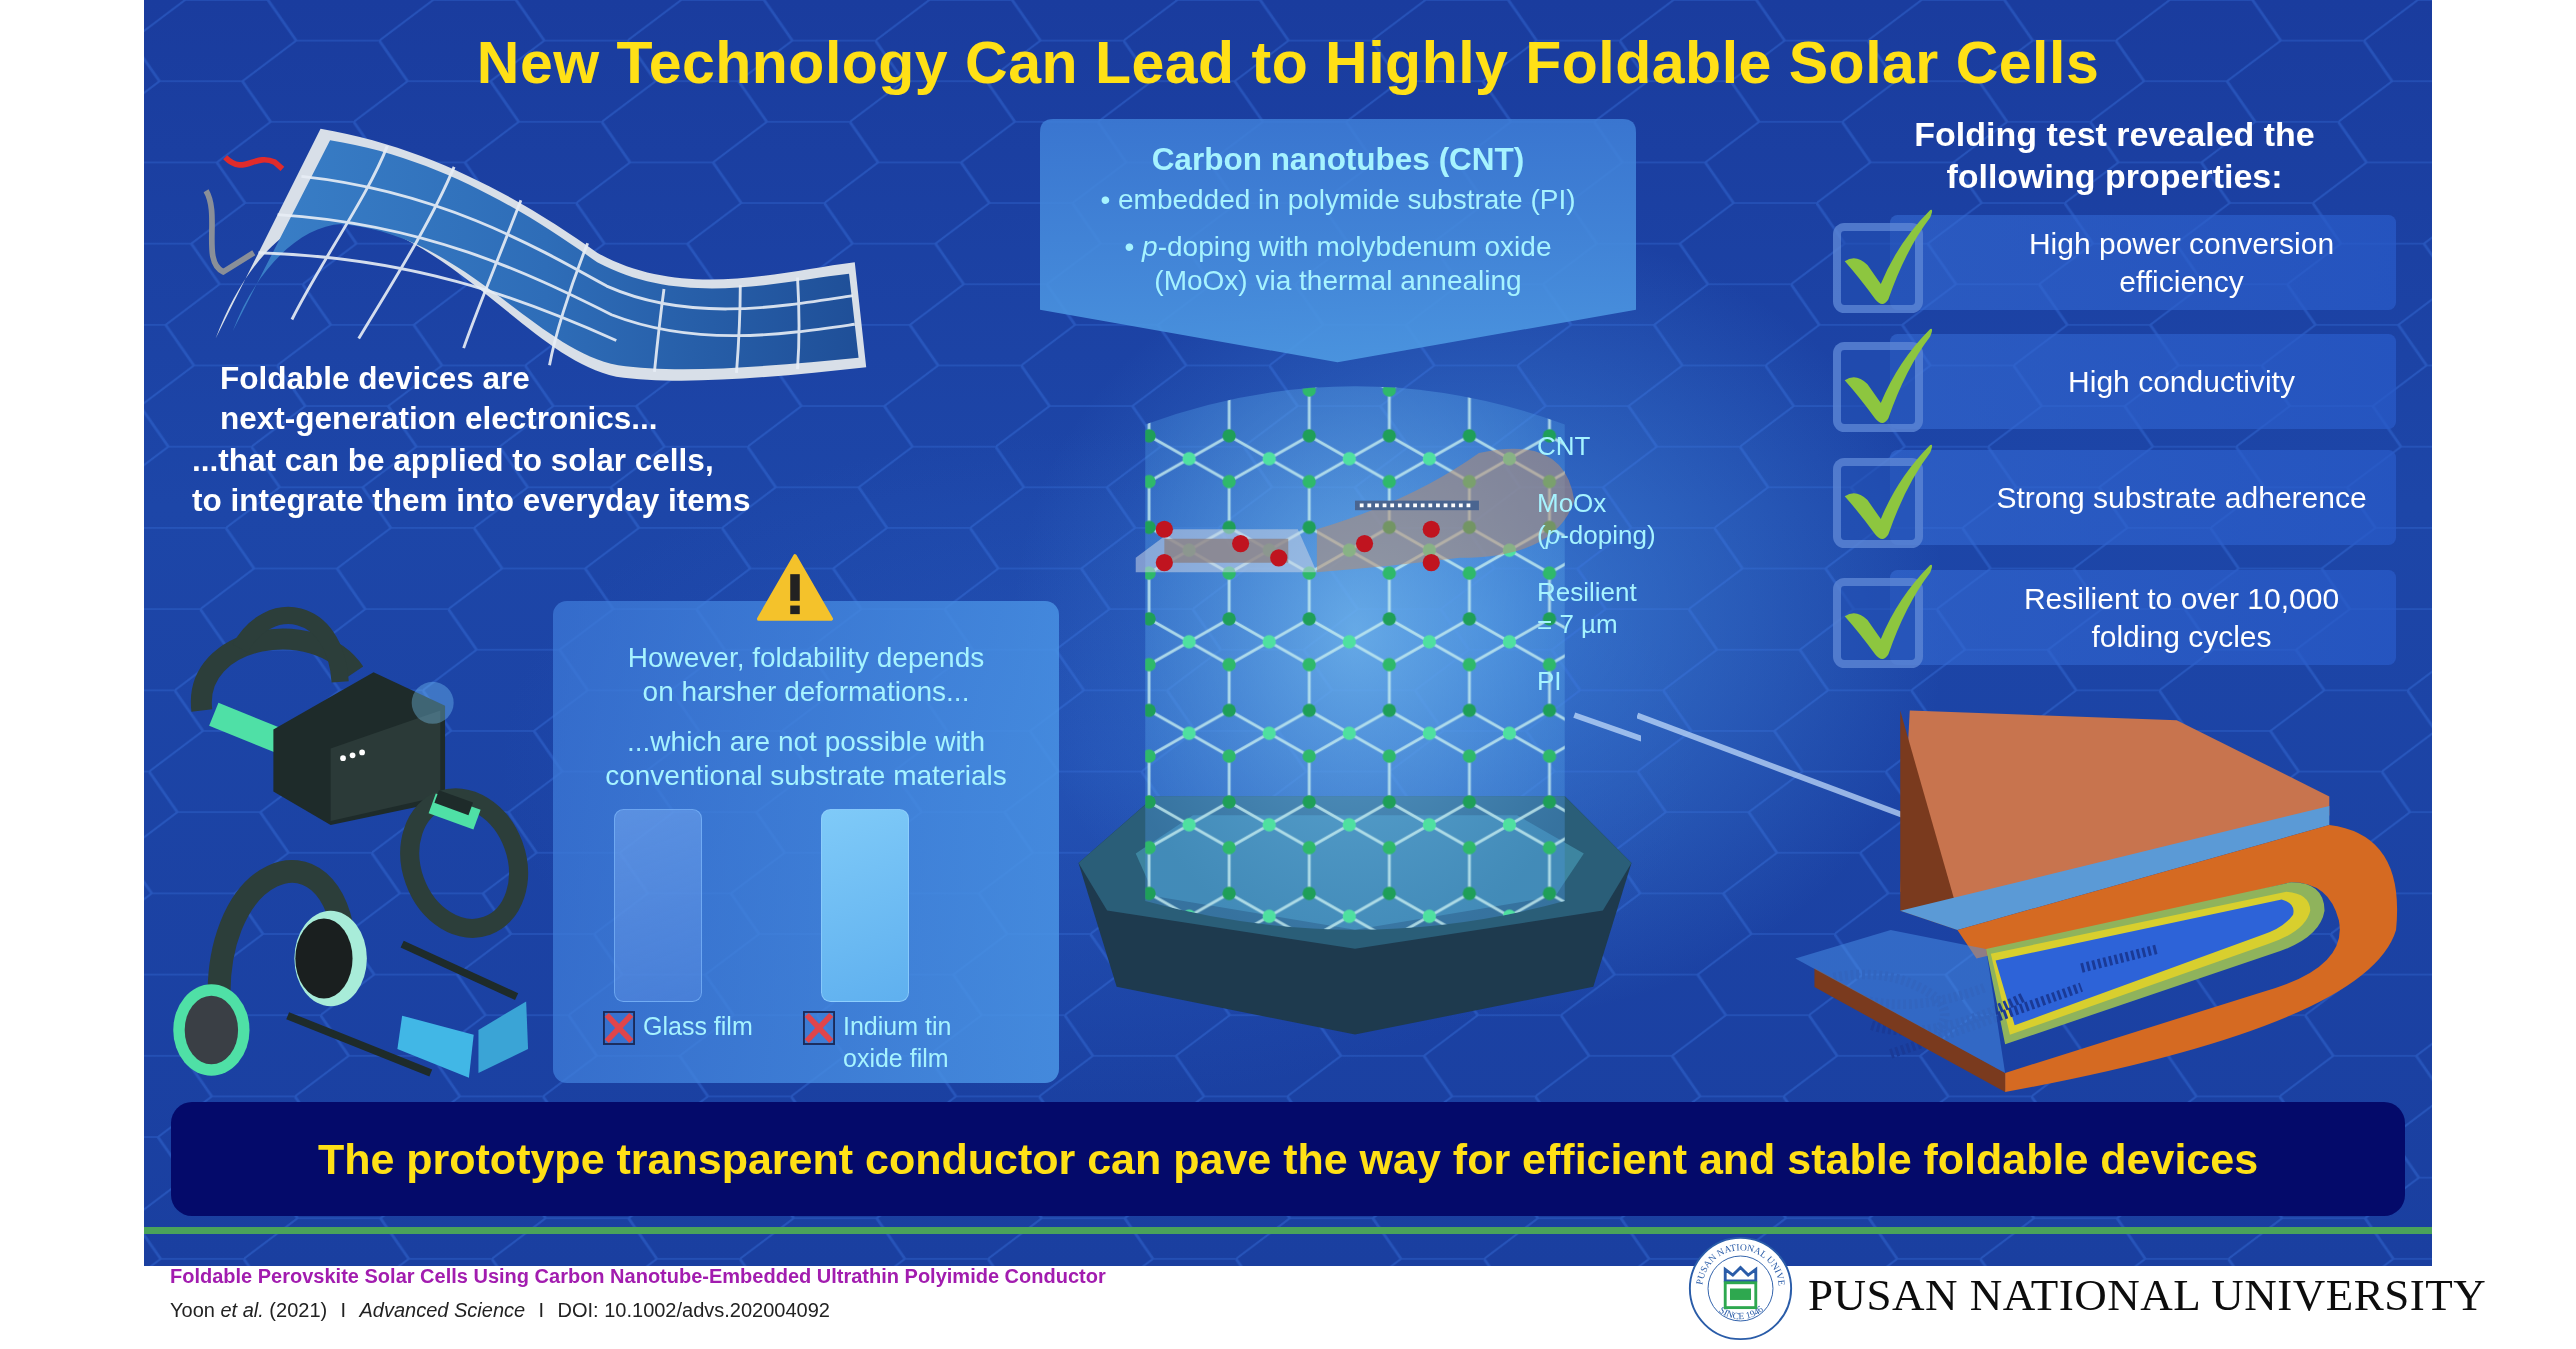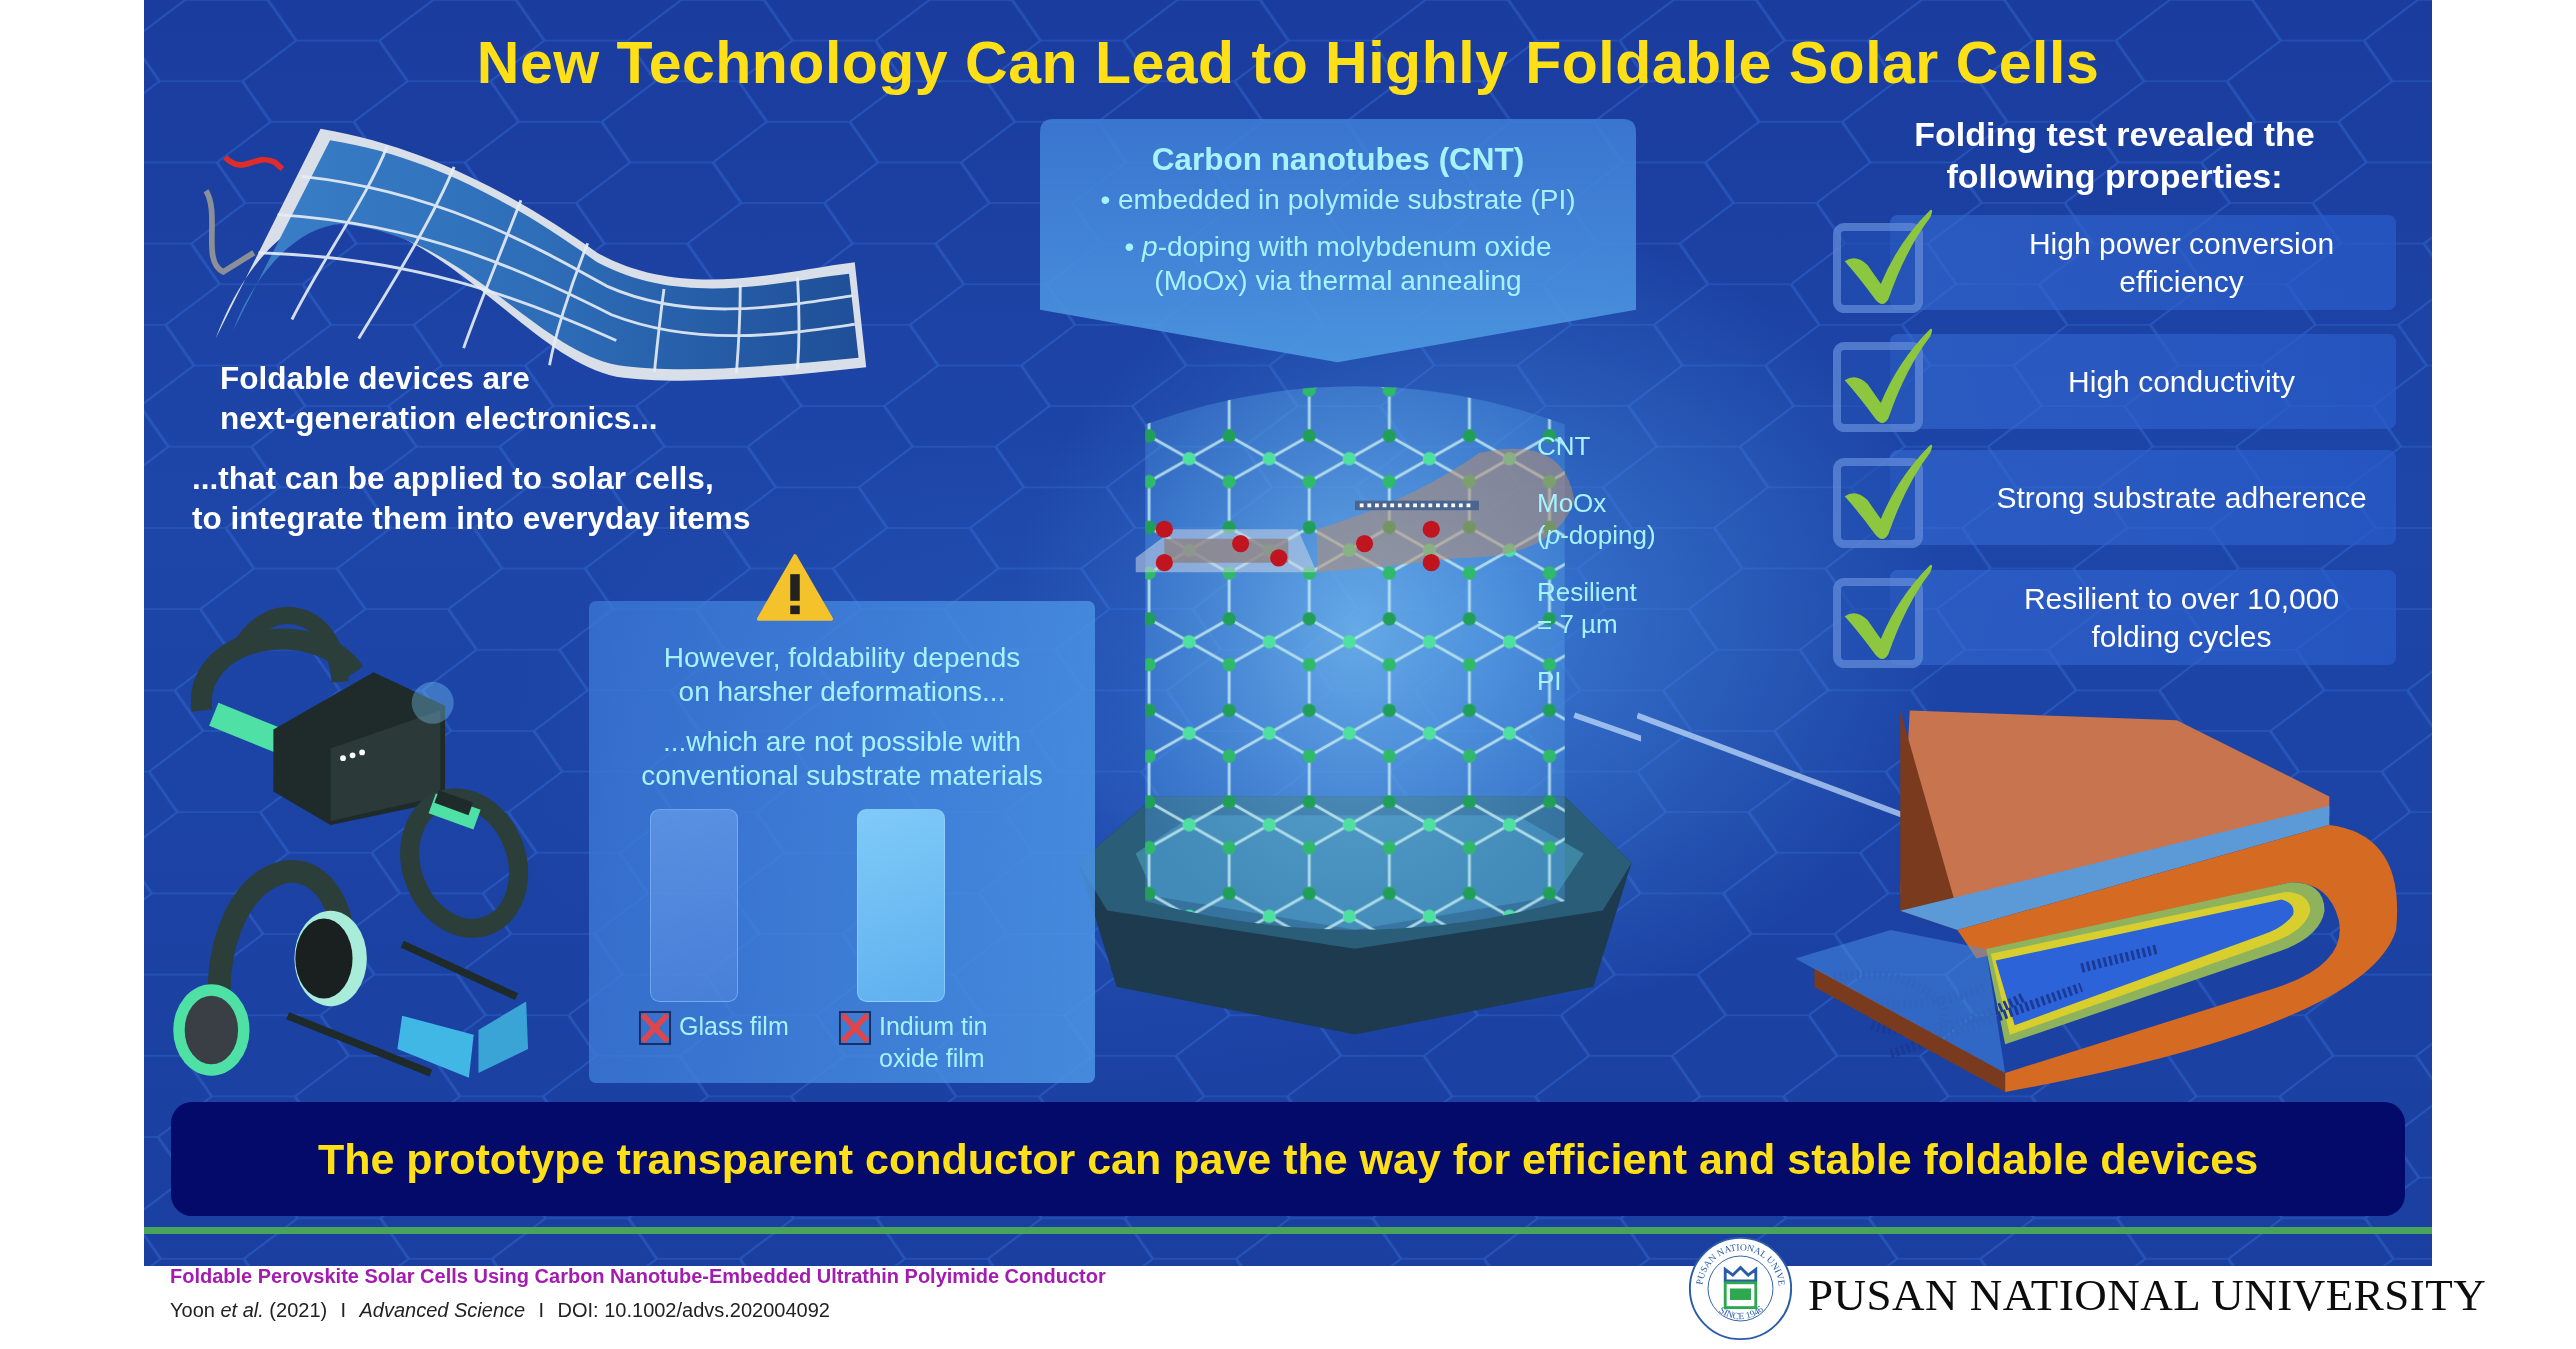--- a/index.html
+++ b/index.html
@@ -58,22 +58,21 @@
   .prop-label {
     position: absolute; left: 134px; top: 0; width: 429px; height: 95px;
     display: flex; align-items: center; justify-content: center; text-align: center;
     color: #ffffff; font-size: 30px; line-height: 38px;
   }
 
   
   #warn-box {
     left: 409px; top: 601px; width: 506px; height: 482px;
     background: linear-gradient(100deg, rgba(60,120,215,0.75), rgba(75,150,230,0.85));
-    border-radius: 7px;
-    margin-left: 36px;
+    border-radius: 14px;
   }
   #warn-icon { left: 612px; top: 553px; width: 78px; height: 69px; }
   .warn-text { color: #a6f3ff; font-size: 28px; line-height: 34px; text-align: center; width: 506px; left: 0; }
   .film { position: absolute; width: 88px; height: 193px; border-radius: 9.5px; }
   .film-label { color: #a6f3ff; font-size: 25px; line-height: 31.5px; }
   .x-mark { position: absolute; width: 32px; height: 34px; }
 
   
   #banner {
     left: 27px; top: 1102px; width: 2234px; height: 114px;
@@ -132,21 +131,21 @@
       <path d="M640 166 C 642 200, 642 235, 640 262"></path>
     </g>
     <path d="M40 40 C 60 60, 70 35, 92 45 L 100 52" stroke="#e02b2b" stroke-width="6" fill="none"></path>
     <path d="M20 75 C 35 100, 15 150, 38 160 L 70 140" stroke="#8a8f98" stroke-width="6" fill="none"></path>
   </svg>
 
   <div class="abs left-text" style="left:48px; top:358px;margin-left:28px;">
     <div>Foldable devices are</div>
     <div>next-generation electronics...</div>
   </div>
-  <div class="abs left-text" style="left:48px; top:458px;">
+  <div class="abs left-text" style="left:48px; top:440px;">
     <div>...that can be applied to solar cells,</div>
     <div>to integrate them into everyday items</div>
   </div>
 
   <svg class="abs" style="left:29px; top:596px;" width="382" height="496" viewBox="0 0 400 520">
 
     <g>
       <path d="M30 120 C 20 40, 150 20, 190 80" stroke="#2c3e3a" stroke-width="22" fill="none"></path>
       <path d="M70 55 C 100 0, 170 10, 175 90" stroke="#2c3e3a" stroke-width="18" fill="none"></path>
       <rect x="40" y="130" width="100" height="26" fill="#4fe0a6" transform="rotate(22 90 140)"></rect>

